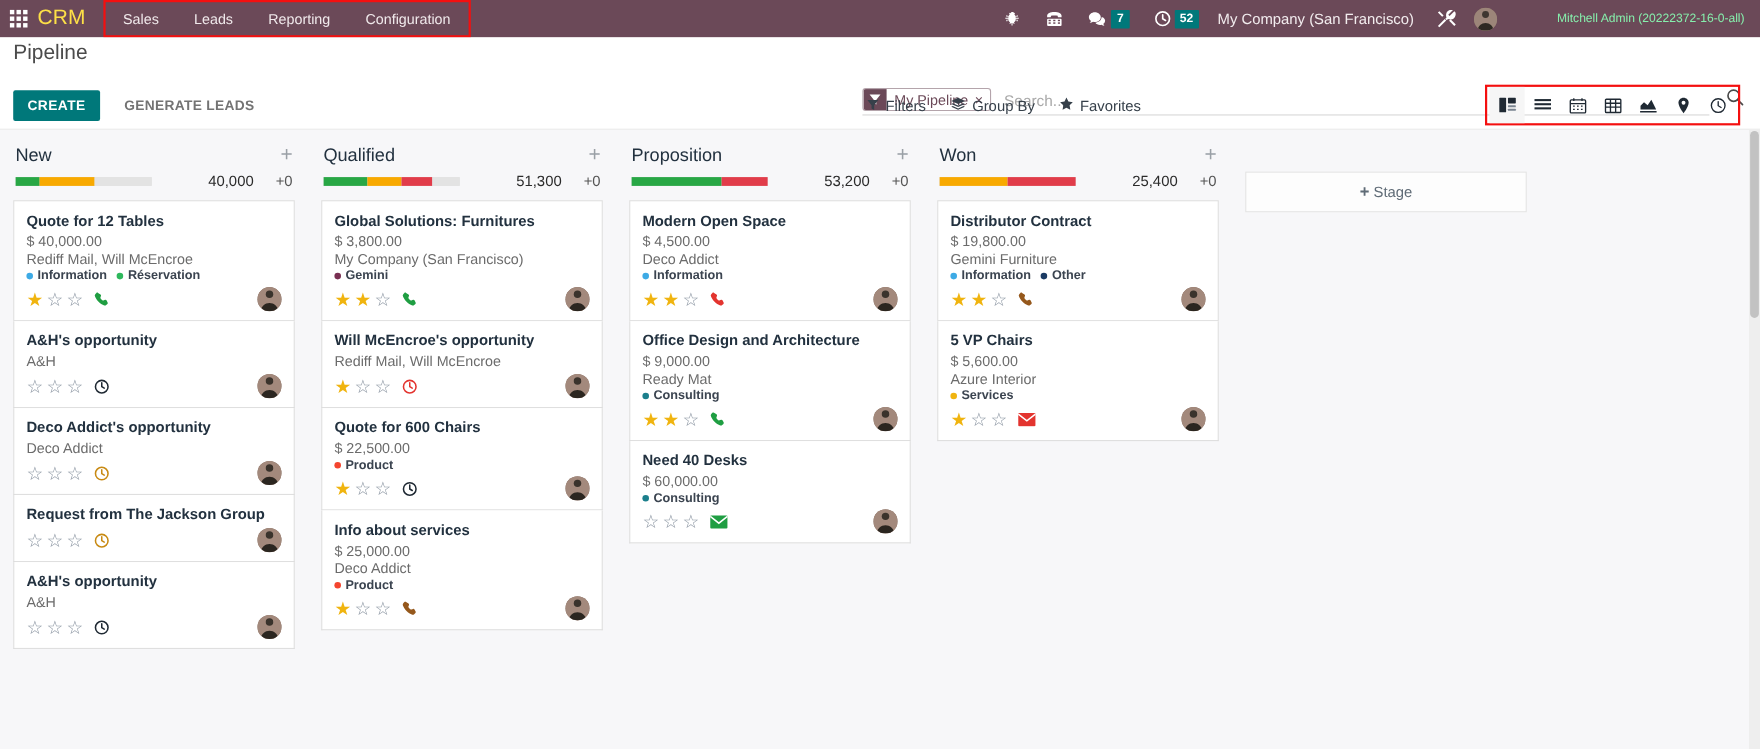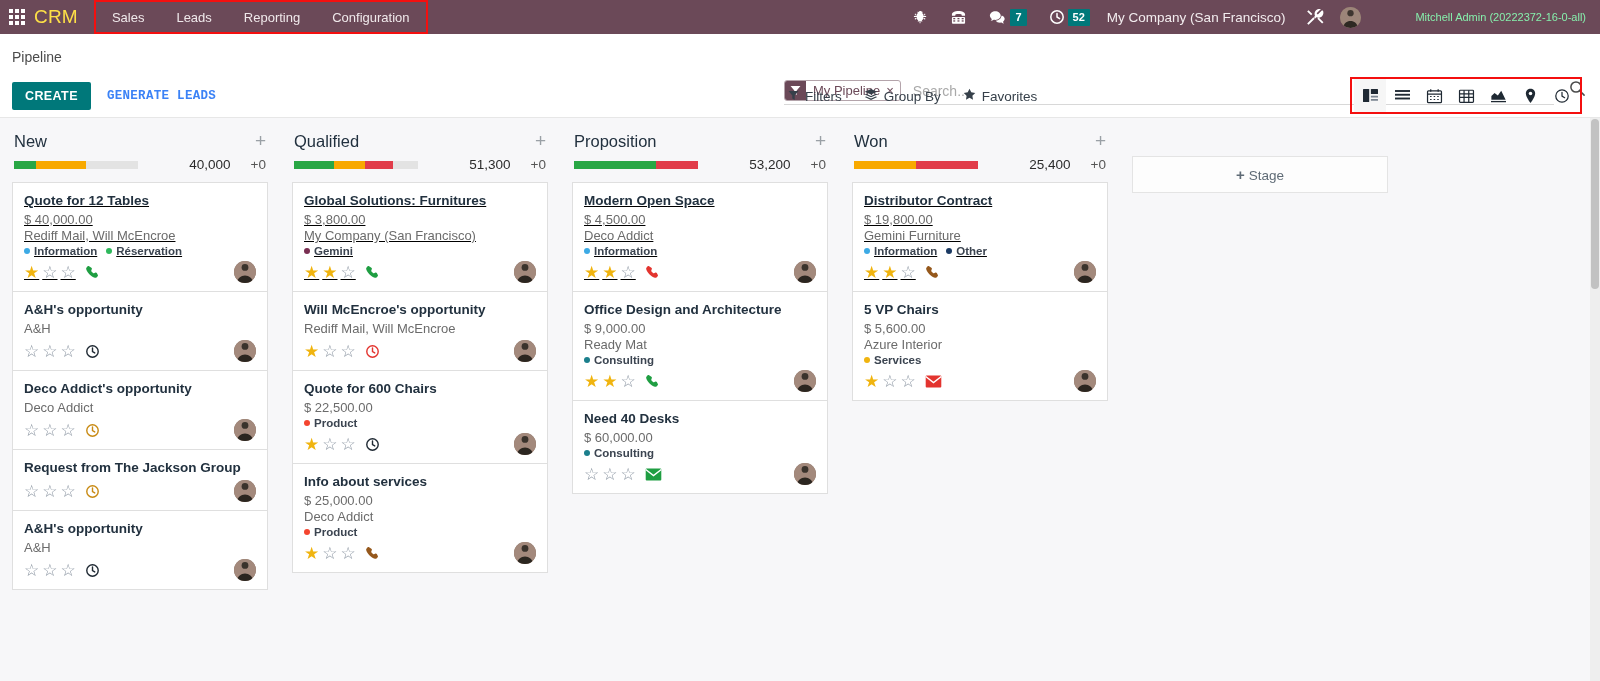--- a/index.html
+++ b/index.html
@@ -108,23 +108,23 @@
   
   .control-panel {
     background: #ffffff;
     border-bottom: 1px solid #e7e7e7;
     padding: 0 12px;
     position: relative;
     height: 84px;
   }
   .cp-row1 { display: flex; align-items: flex-start; height: 42px; }
   .breadcrumb {
-    font-size: 14px;
+    font-size: 19px;
     color: #4b4b4b;
-    padding-top: 15px;
+    padding-top: 4px;
     white-space: nowrap;
   }
   .searchview {
     position: absolute;
     left: 784px;
     top: 46px;
     width: 770px;
     display: flex;
     align-items: center;
     border-bottom: 1px solid #d8d8d8;
@@ -191,28 +191,28 @@
     letter-spacing: .4px;
     padding: 7px 13px;
     border: none;
     border-radius: 2px;
     cursor: pointer;
     font-family: "Liberation Sans", sans-serif;
     text-transform: uppercase;
   }
   .btn-link {
     background: none; border: none;
-    color: #3b82f6;
+    color: #737373;
     font-size: 12.5px;
     font-weight: bold;
     letter-spacing: .3px;
-    margin-left: 10px;
+    margin-left: 16px;
     cursor: pointer;
     text-transform: uppercase;
-    font-family: Liberation Mono, monospace;
+    font-family: Liberation Sans, sans-serif;
   }
   .filter-group {
     position: absolute;
     left: 776px;
     display: flex;
     align-items: center;
     gap: 22px;
   }
   .filter-btn {
     display: flex; align-items: center;
@@ -306,21 +306,21 @@
 
   .cards { display: block; }
   .card {
     background: #ffffff;
     border: 1px solid #dfdfdf;
     border-top: none;
     padding: 9px 11px 8px 11px;
     position: relative;
     cursor: pointer;
   }
-  .cards .card:first-child { border-top: 1px solid #dfdfdf; text-decoration: underline; }
+  .cards .card:first-child { border-top: 1px solid #dfdfdf; }
   .card-title {
     font-size: 13.5px;
     font-weight: bold;
     color: #22313f;
     margin-bottom: 3px;
     line-height: 17px;
   }
   .card-amount {
     font-size: 13px;
     color: #6b6b6b;

